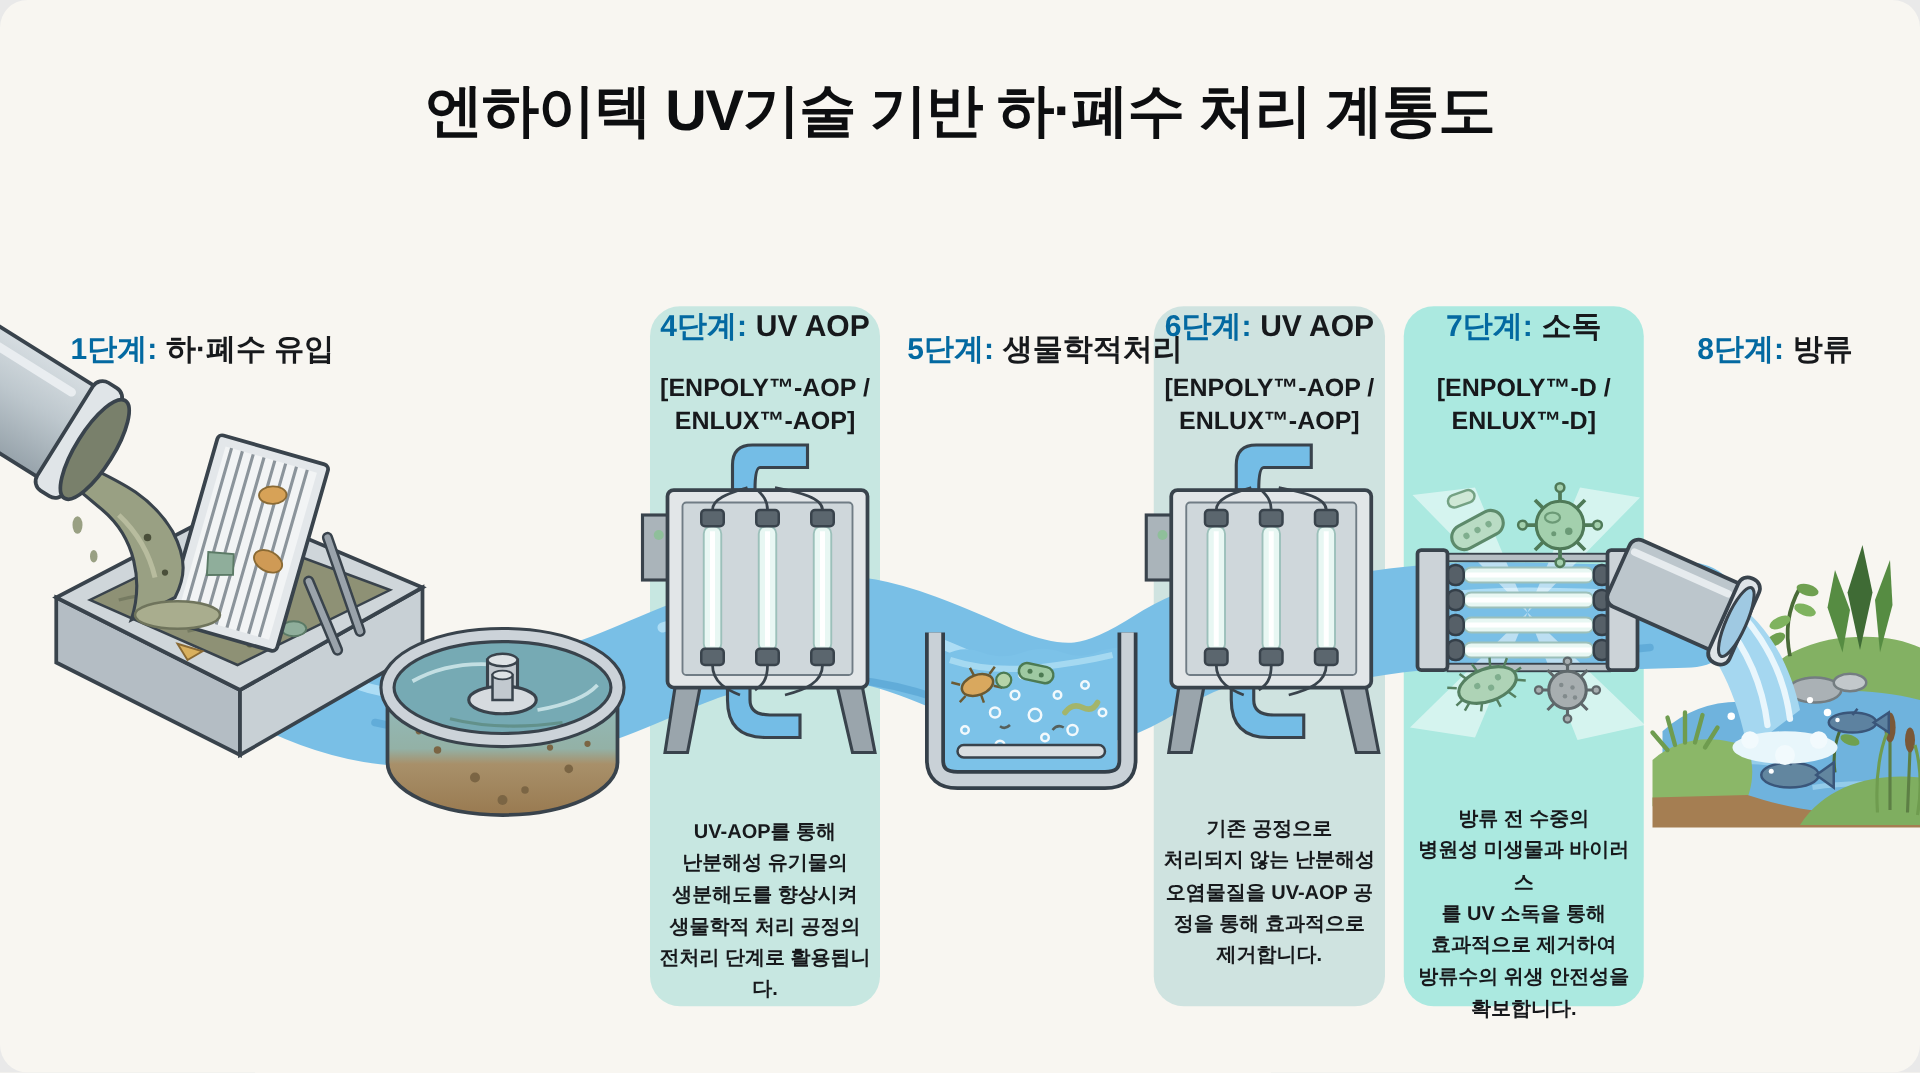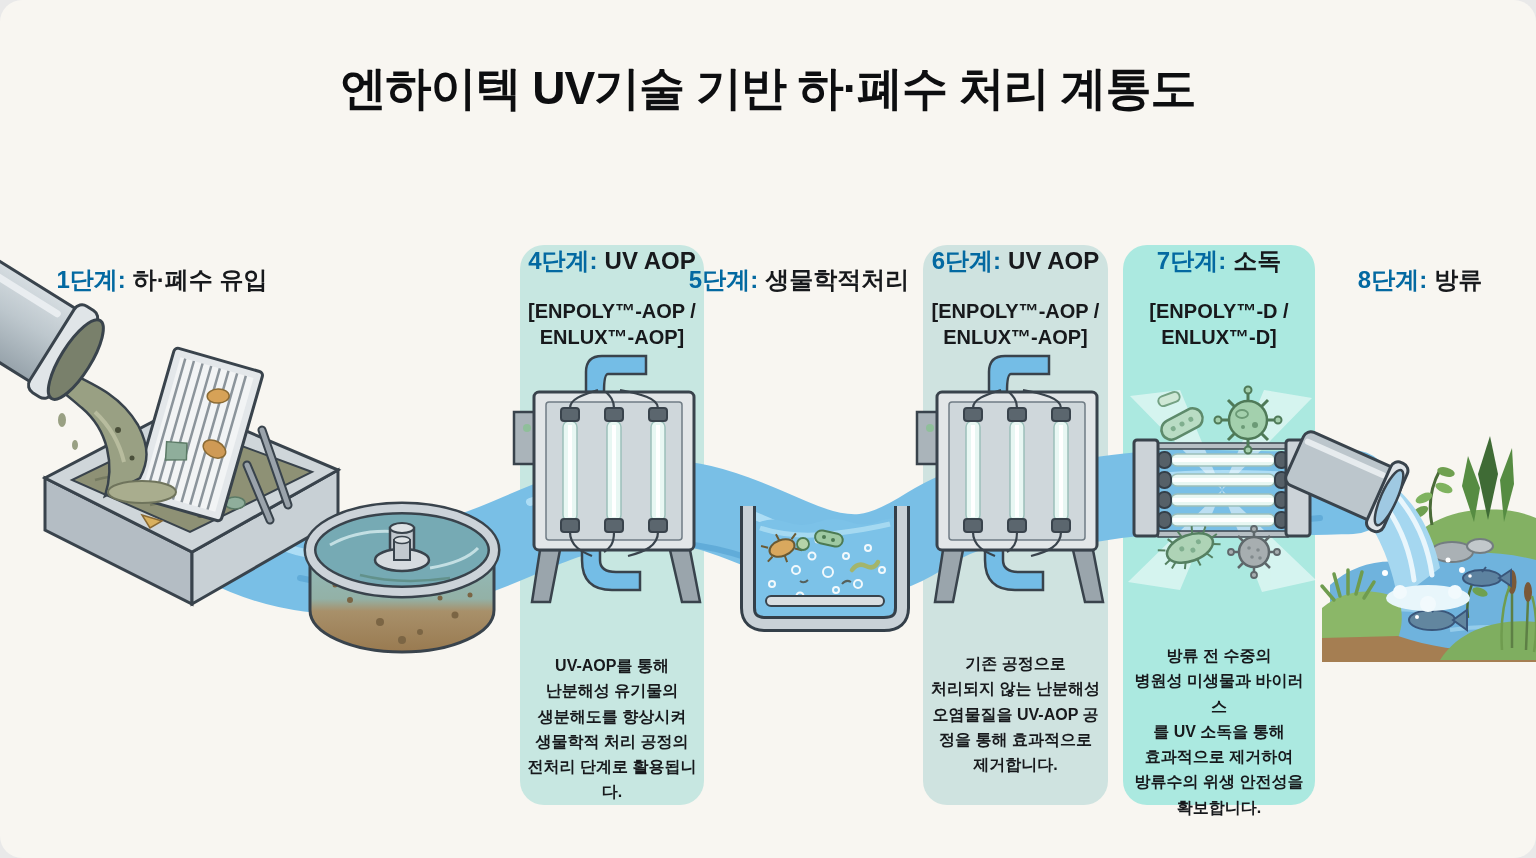--- a/index.html
+++ b/index.html
@@ -75,21 +75,21 @@
 병원성 미생물과 바이러스
 를 UV 소독을 통해
 효과적으로 제거하여
 방류수의 위생 안전성을
 확보합니다.</div>
   </div>
 
   <div class="floating" style="left:162px">
     <div class="stage-label"><span class="num">1단계:</span><span class="t">하·폐수 유입</span></div>
   </div>
-  <div class="floating" style="left:799px">
+  <div class="floating" style="left:836px">
     <div class="stage-label"><span class="num">5단계:</span><span class="t">생물학적처리</span></div>
   </div>
   <div class="floating" style="left:1420px">
     <div class="stage-label"><span class="num">8단계:</span><span class="t">방류</span></div>
   </div>
 
   <svg class="art" viewBox="0 0 1536 858">
     <defs>
       <linearGradient id="gSide" x1="0" y1="0" x2="0" y2="1">
         <stop offset="0" stop-color="#93bcbe"></stop>

